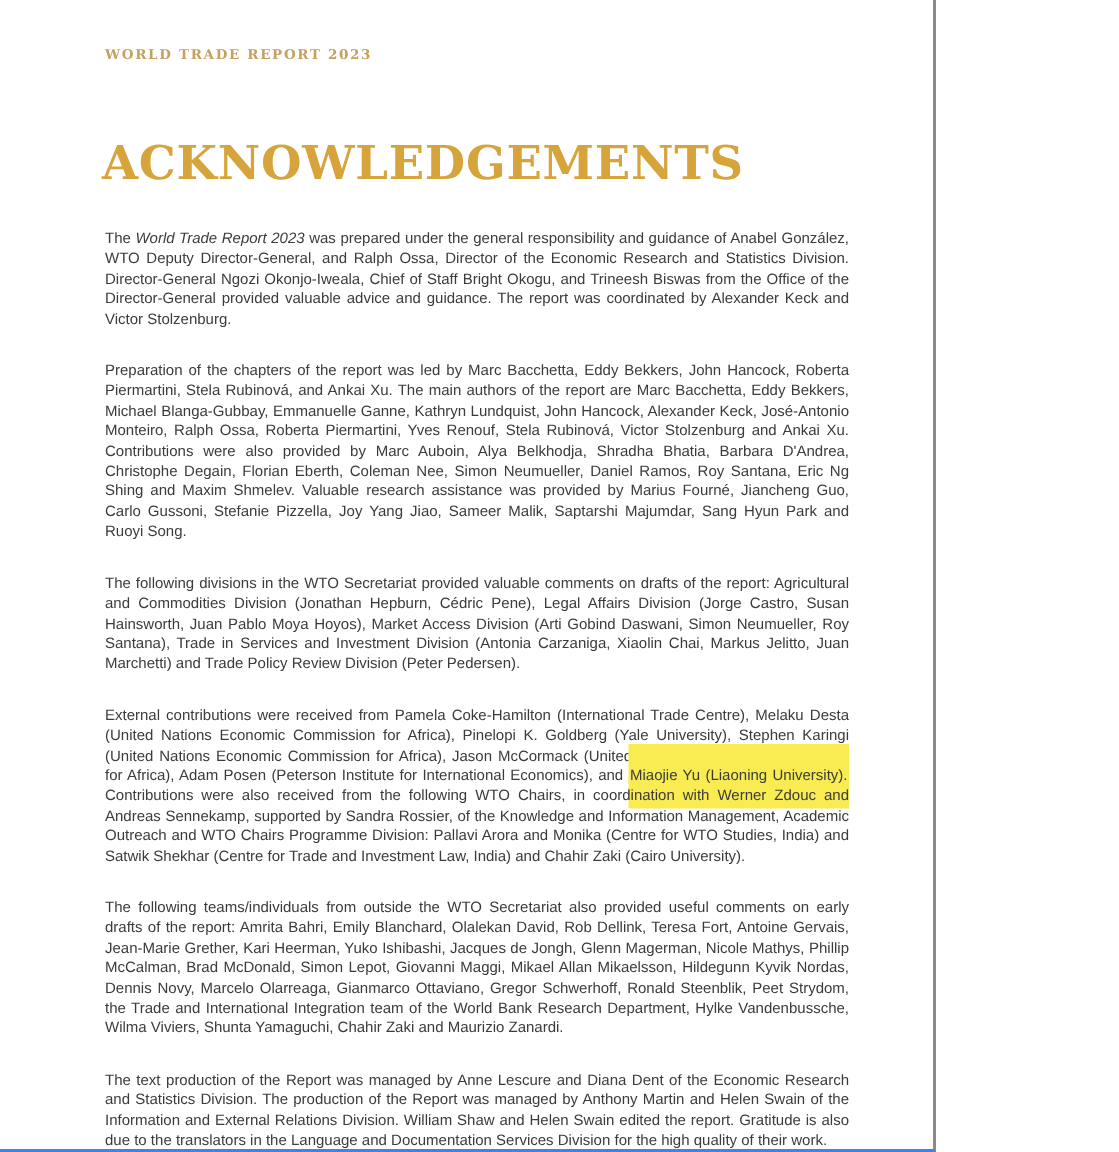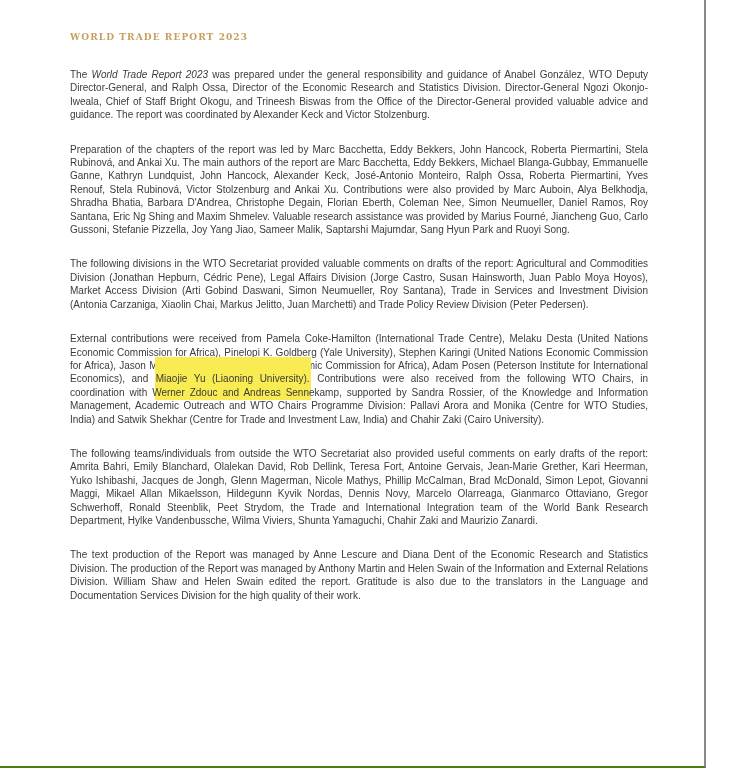--- a/index.html
+++ b/index.html
@@ -2,26 +2,26 @@
 <html style="--gold-header: #c6a05f; --gold-title: #d7a43c; --body-text: #3b3b3b; --highlight: #f8ec52;"><head>
 <meta charset="utf-8">
 <style>
   html, body {
     margin: 0;
     padding: 0;
     background: #ffffff;
   }
   .page {
     position: relative;
-    width: 706px;
+    width: 624px;
     height: 768px;
     box-sizing: border-box;
     background: #ffffff;
     border-right: 2px solid #8a8a8a;
-    border-bottom: 2px solid #4d7c0f;
+    border-bottom: 2px solid #3b82f6;
     overflow: hidden;
     font-family: "Liberation Sans", sans-serif;
   }
   .report-header {
     margin: 0;
     padding: 32px 0 0 70px;
     font-family: "DejaVu Serif", serif;
     font-size: 9px;
     font-weight: 600;
     letter-spacing: 1.1px;
@@ -53,20 +53,21 @@
     color: inherit;
     padding: 16px 1px;
   }
 </style>
 </head>
 <body>
 
 <div class="page">
   <div class="report-header">WORLD TRADE REPORT 2023</div>
 
+  <h1 class="page-title">ACKNOWLEDGEMENTS</h1>
 
   <div class="body-text">
     <p><span>The </span><em>World Trade Report 2023</em><span> was prepared under the general responsibility and guidance of Anabel González, WTO Deputy Director-General, and Ralph Ossa, Director of the Economic Research and Statistics Division. Director-General Ngozi Okonjo-Iweala, Chief of Staff Bright Okogu, and Trineesh Biswas from the Office of the Director-General provided valuable advice and guidance. The report was coordinated by Alexander Keck and Victor Stolzenburg.</span></p>
 
     <p>Preparation of the chapters of the report was led by Marc Bacchetta, Eddy Bekkers, John Hancock, Roberta Piermartini, Stela Rubinová, and Ankai Xu. The main authors of the report are Marc Bacchetta, Eddy Bekkers, Michael Blanga-Gubbay, Emmanuelle Ganne, Kathryn Lundquist, John Hancock, Alexander Keck, José-Antonio Monteiro, Ralph Ossa, Roberta Piermartini, Yves Renouf, Stela Rubinová, Victor Stolzenburg and Ankai Xu. Contributions were also provided by Marc Auboin, Alya Belkhodja, Shradha Bhatia, Barbara D'Andrea, Christophe Degain, Florian Eberth, Coleman Nee, Simon Neumueller, Daniel Ramos, Roy Santana, Eric Ng Shing and Maxim Shmelev. Valuable research assistance was provided by Marius Fourné, Jiancheng Guo, Carlo Gussoni, Stefanie Pizzella, Joy Yang Jiao, Sameer Malik, Saptarshi Majumdar, Sang Hyun Park and Ruoyi Song.</p>
 
     <p>The following divisions in the WTO Secretariat provided valuable comments on drafts of the report: Agricultural and Commodities Division (Jonathan Hepburn, Cédric Pene), Legal Affairs Division (Jorge Castro, Susan Hainsworth, Juan Pablo Moya Hoyos), Market Access Division (Arti Gobind Daswani, Simon Neumueller, Roy Santana), Trade in Services and Investment Division (Antonia Carzaniga, Xiaolin Chai, Markus Jelitto, Juan Marchetti) and Trade Policy Review Division (Peter Pedersen).</p>
 
     <p><span>External contributions were received from Pamela Coke-Hamilton (International Trade Centre), Melaku Desta (United Nations Economic Commission for Africa), Pinelopi K. Goldberg (Yale University), Stephen Karingi (United Nations Economic Commission for Africa), Jason McCormack (United Nations Economic Commission for Africa), Adam Posen (Peterson Institute for International Economics), and </span><mark>Miaojie Yu (Liaoning University).</mark><span> Contributions were also received from the following WTO Chairs, in coordination with Werner Zdouc and Andreas Sennekamp, supported by Sandra Rossier, of the Knowledge and Information Management, Academic Outreach and WTO Chairs Programme Division: Pallavi Arora and Monika (Centre for WTO Studies, India) and Satwik Shekhar (Centre for Trade and Investment Law, India) and Chahir Zaki (Cairo University).</span></p>
 

